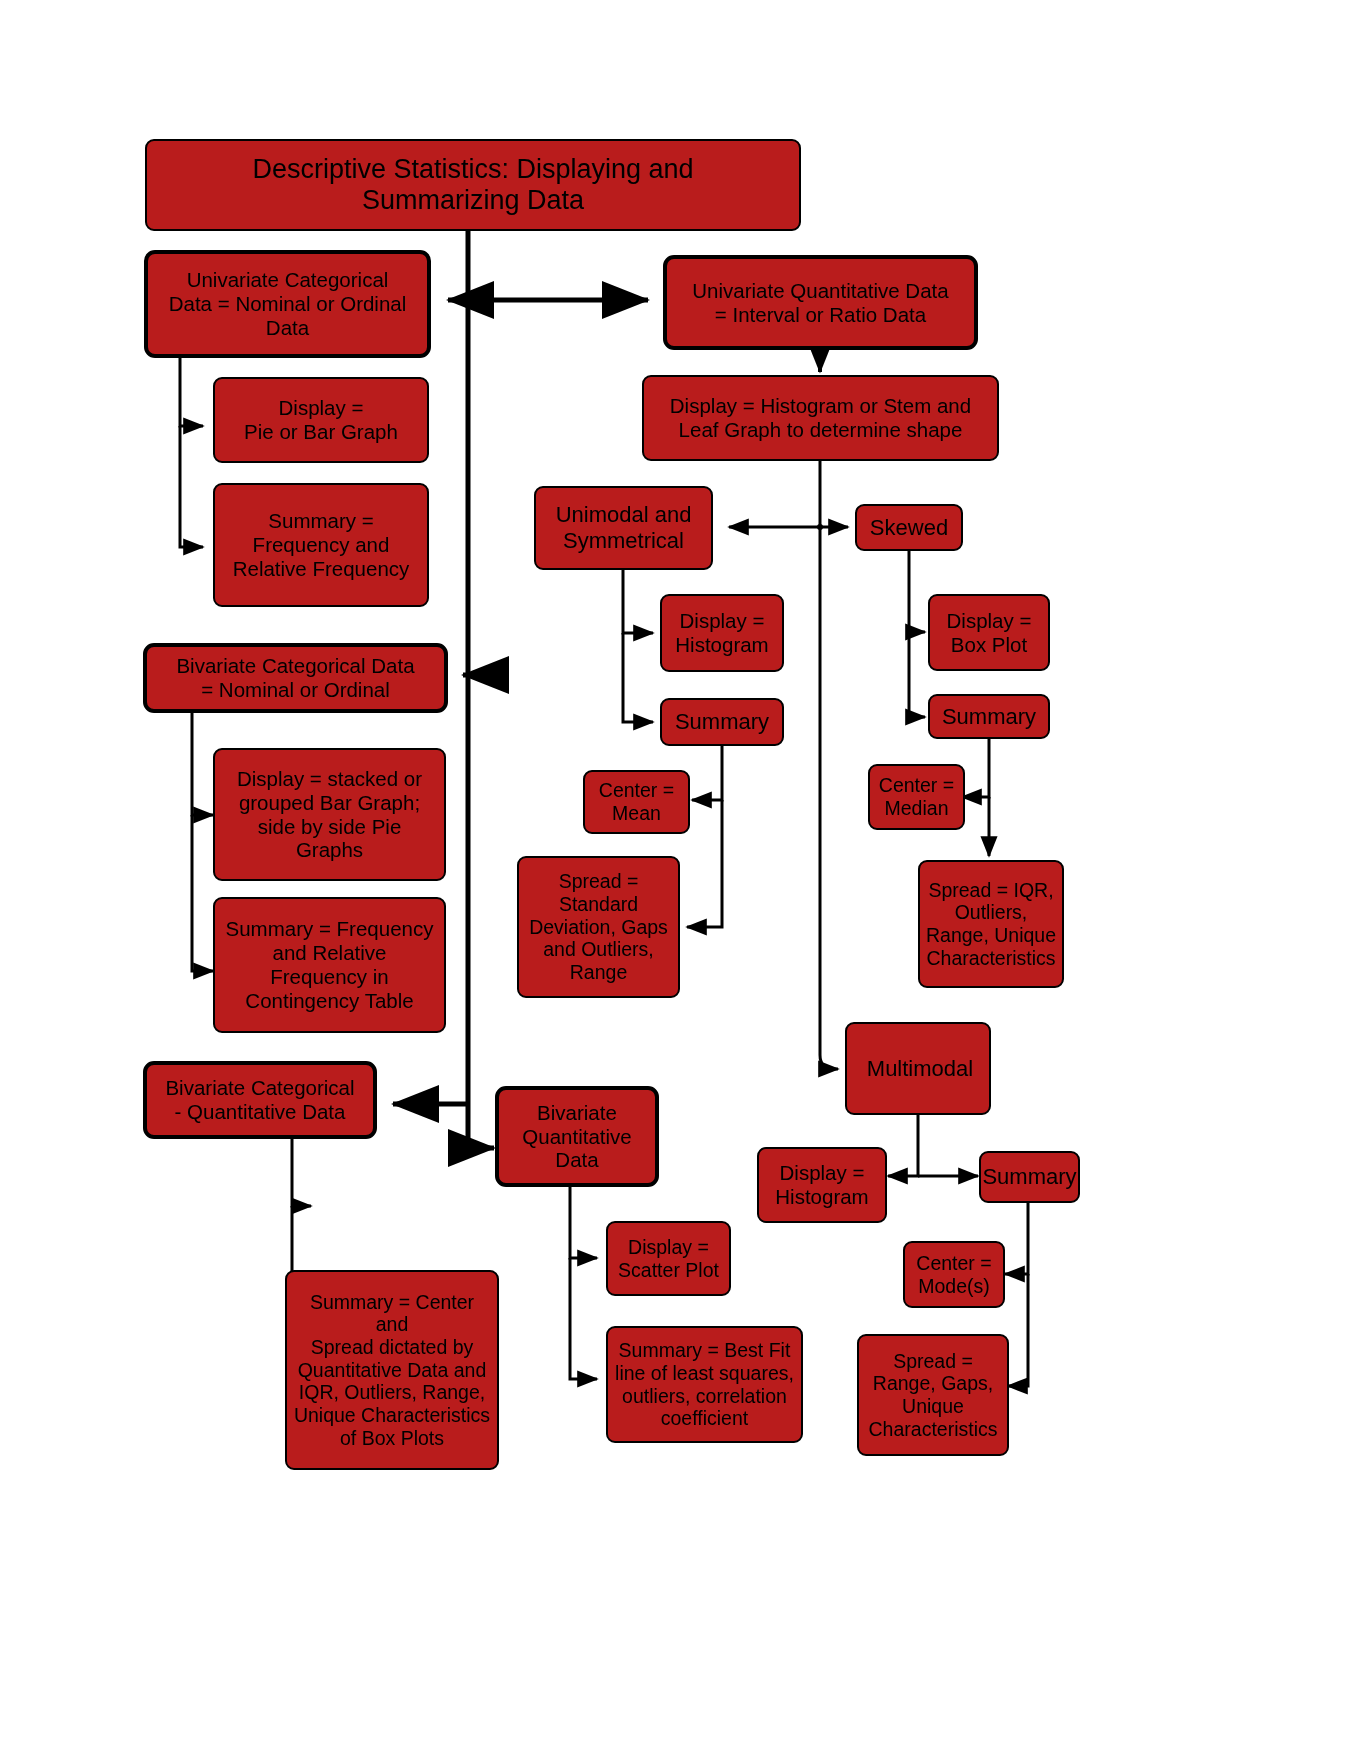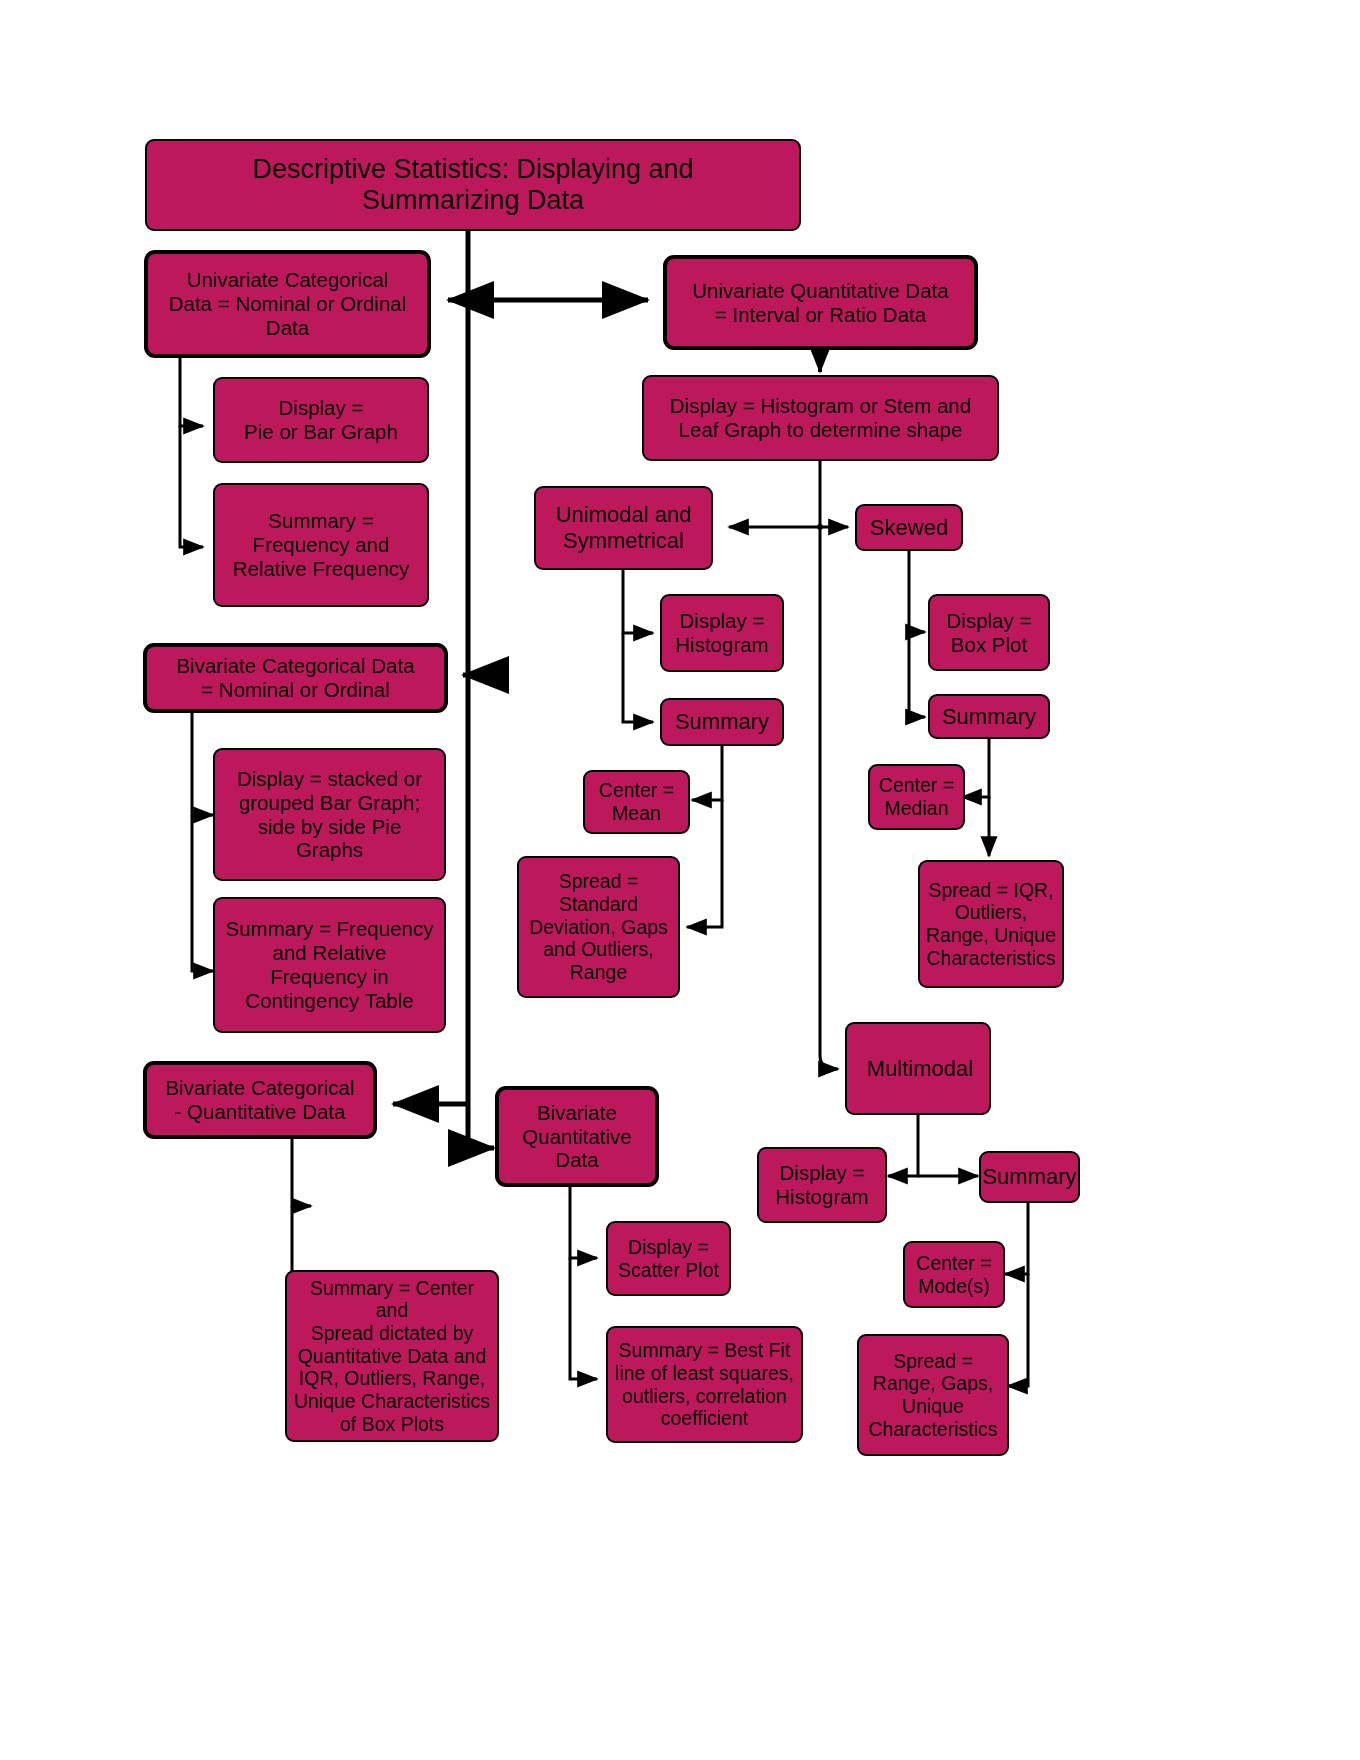--- a/index.html
+++ b/index.html
@@ -25,21 +25,21 @@
     width: 1360px;
     height: 1760px;
     pointer-events: none;
   }
   .node {
     position: absolute;
     display: flex;
     align-items: center;
     justify-content: center;
     text-align: center;
-    background: #be185d;
+    background: #b91c1c;
     border: 2px solid #000000;
     border-radius: 9px;
     line-height: 1.16;
     padding: 2px 4px;
     white-space: pre-line;
     z-index: 2;
   }
   .node.bold { border-width: 4px; border-radius: 11px; align-items: center; }
   .t-title { font-size: 27px; }
   .t-lg    { font-size: 22px; }
@@ -162,21 +162,21 @@
 Frequency in
 Contingency Table</span>
   </div>
 
   <div class="node bold t-md" style="left:143px; top:1061px; width:234px; height:78px;">
     <span>Bivariate Categorical
 - Quantitative Data</span>
   </div>
 
 
-  <div class="node t-sm" style="left:285px; top:1270px; width:214px; height:172px;">
+  <div class="node t-sm" style="left:285px; top:1270px; width:214px; height:200px;">
     <span>Summary = Center and
 Spread dictated by
 Quantitative Data and
 IQR, Outliers, Range,
 Unique Characteristics
 of Box Plots</span>
   </div>
 
   <div class="node bold t-md" style="left:495px; top:1086px; width:164px; height:101px;">
     <span>Bivariate

